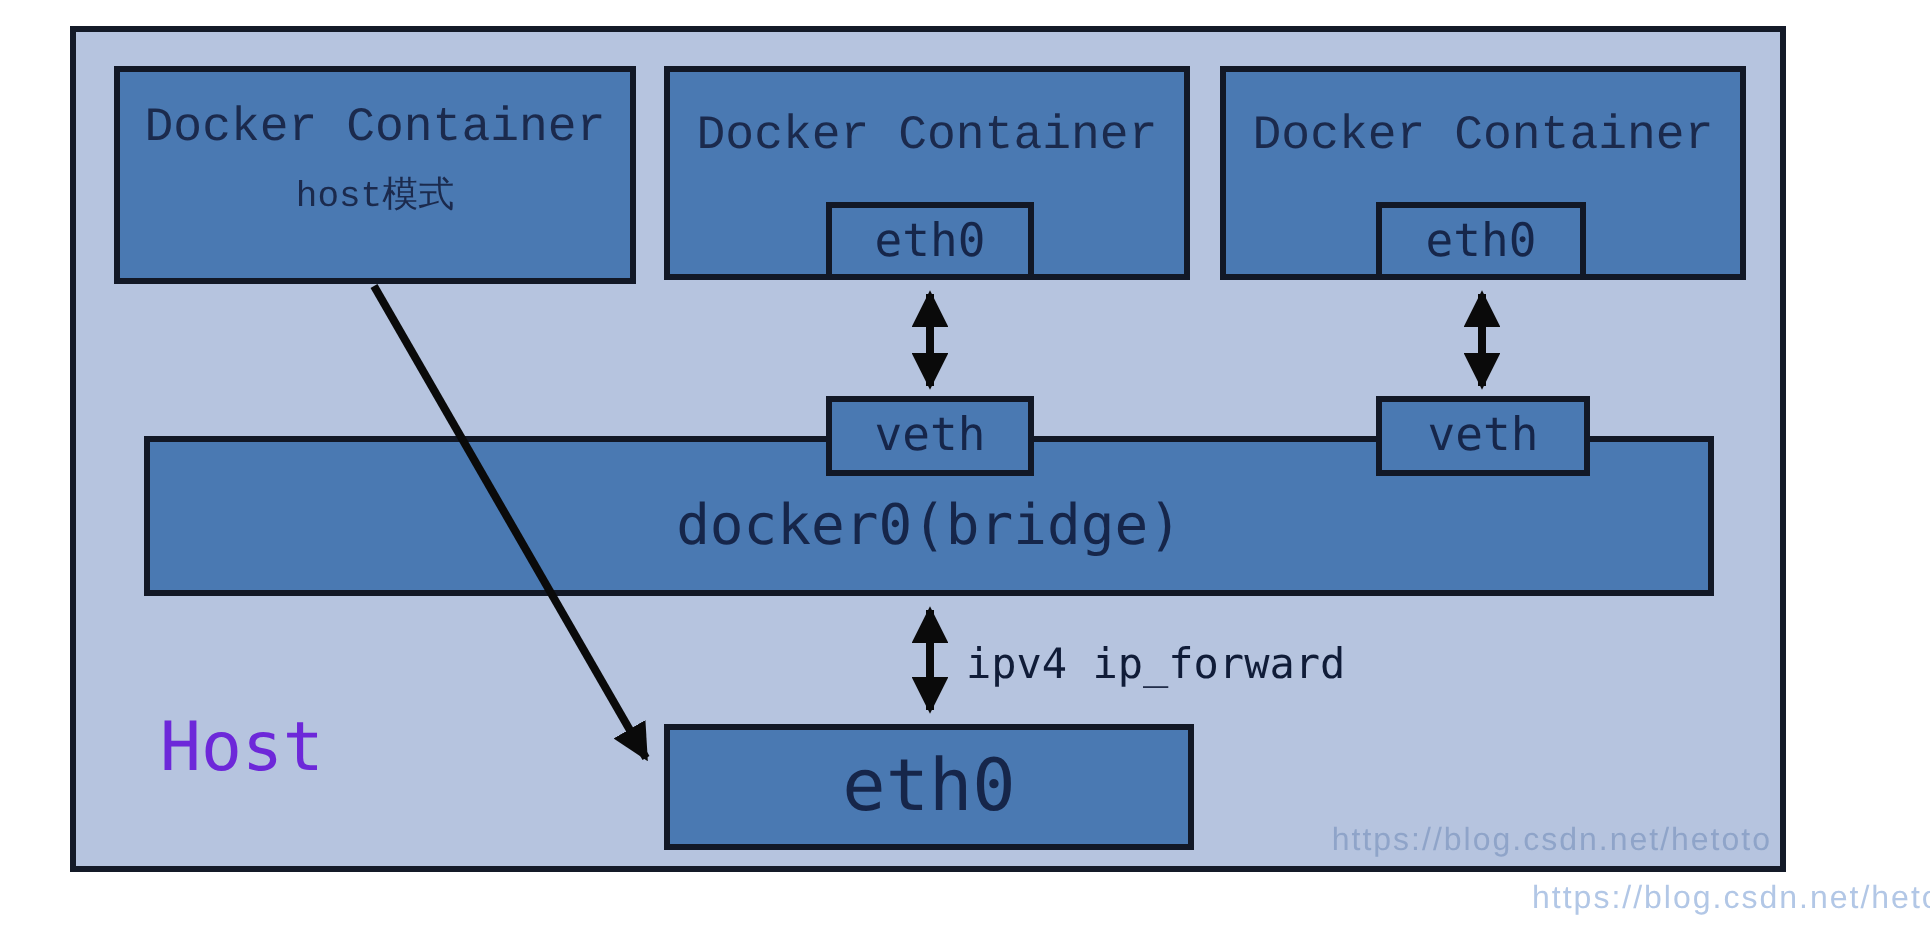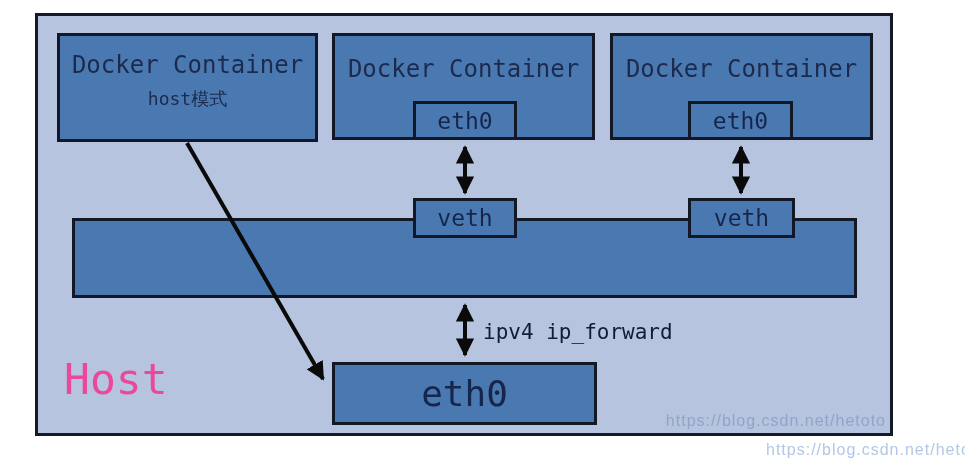--- a/index.html
+++ b/index.html
@@ -7,21 +7,21 @@
     position:relative;width:965px;height:466px;background:#ffffff;overflow:hidden;
     font-family:"DejaVu Sans Mono","Liberation Mono",monospace;
   }
   .abs{position:absolute;box-sizing:border-box;}
   .host-box{
     left:35px;top:13px;width:858px;height:423px;
     background:#b6c4df;border:3px solid #141a28;z-index:1;
   }
   .node{
     background:#4a79b2;border:3px solid #121826;color:#1b2a4d;z-index:3;
-    display:flex;flex-direction:column;align-items:center;justify-content:flex-start;
+    display:flex;flex-direction:column;align-items:center;justify-content:flex-start;font-family:Liberation Mono, monospace;
   }
   .container-1{left:57px;top:33px;width:261px;height:109px;padding-top:12px;}
   .container-2{left:332px;top:33px;width:263px;height:107px;padding-top:16px;}
   .container-3{left:610px;top:33px;width:263px;height:107px;padding-top:16px;}
   .title{font-size:24px;line-height:34px;white-space:nowrap;font-weight:500;}
   .subtitle{font-size:18px;line-height:34px;white-space:nowrap;font-weight:500;}
   .iface{
     background:#4a79b2;border:3px solid #121826;color:#16264a;z-index:4;
     display:flex;align-items:center;justify-content:center;
     font-size:23px;font-weight:500;
@@ -34,21 +34,21 @@
   .bridge-label{
     left:72px;top:246px;width:785px;text-align:center;z-index:3;
     font-size:28px;color:#16264a;font-weight:500;
   }
   .ip-forward-label{left:483px;top:320px;font-size:21px;color:#101c38;z-index:3;white-space:nowrap;font-weight:500;}
   .host-eth0{
     left:332px;top:362px;width:265px;height:63px;z-index:4;
     background:#4a79b2;border:3px solid #121826;color:#16264a;
     display:flex;align-items:center;justify-content:center;font-size:36px;font-weight:500;
   }
-  .host-label{left:64px;top:354px;font-size:43px;color:#ec4899;z-index:3;font-weight:500;}
+  .host-label{left:80px;top:354px;font-size:34px;color:#6d28d9;z-index:3;font-weight:500;}
   .watermark-inner{
     left:0;top:412px;width:886px;text-align:right;z-index:2;
     font-family:"Liberation Sans","DejaVu Sans",sans-serif;
     font-size:16px;color:rgba(86,118,168,0.40);letter-spacing:1px;
   }
   .watermark-outer{
     left:766px;top:441px;z-index:5;white-space:nowrap;
     font-family:"Liberation Sans","DejaVu Sans",sans-serif;
     font-size:16px;color:#b2c7e6;letter-spacing:1px;
   }
@@ -71,20 +71,21 @@
   </div>
 
   <div class="abs node container-3">
     <div class="title">Docker Container</div>
   </div>
 
   <div class="abs iface eth0-mid">eth0</div>
   <div class="abs iface eth0-right">eth0</div>
 
   <div class="abs bridge"></div>
+  <div class="abs bridge-label">docker0(bridge)</div>
 
   <div class="abs iface veth-mid">veth</div>
   <div class="abs iface veth-right">veth</div>
 
   <div class="abs ip-forward-label">ipv4 ip_forward</div>
 
   <div class="abs host-eth0">eth0</div>
 
   <div class="abs host-label">Host</div>
 

